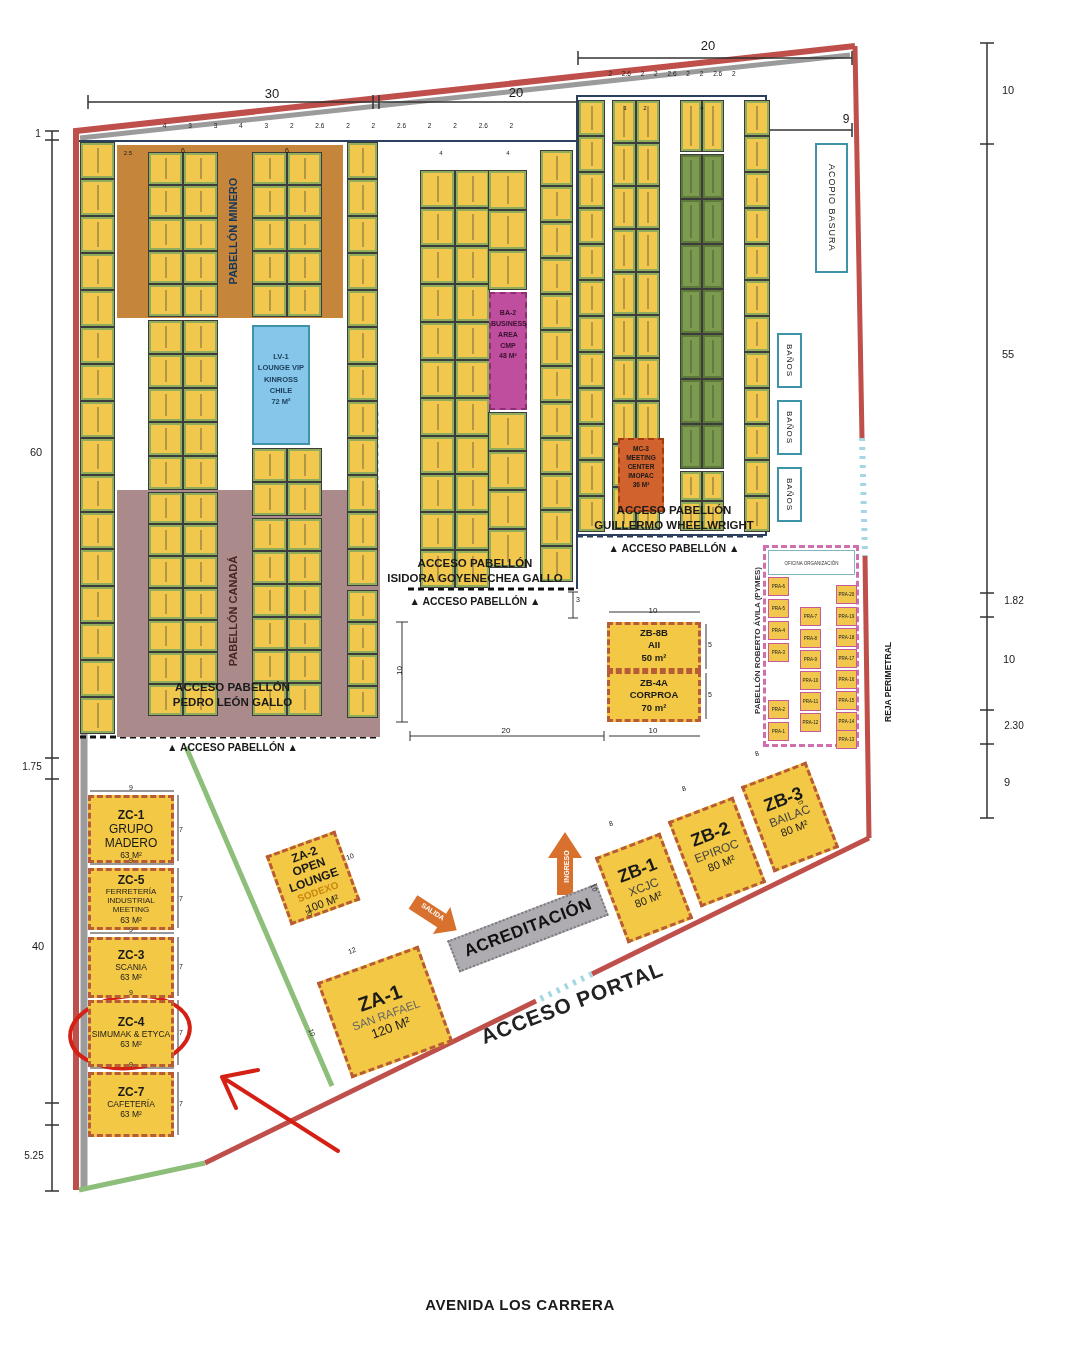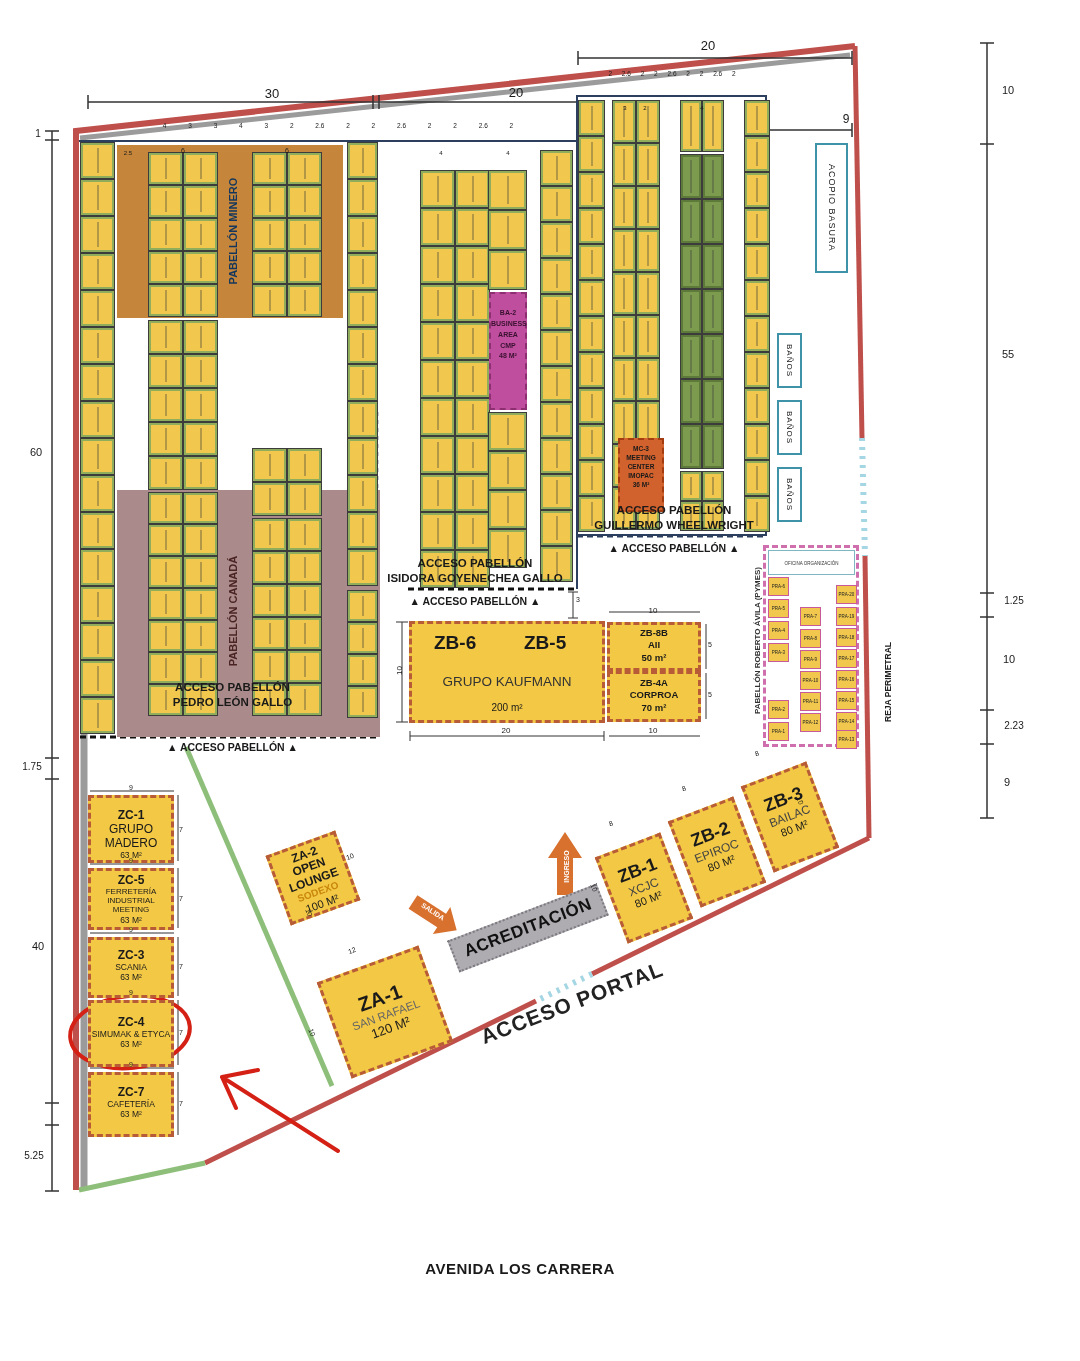--- a/index.html
+++ b/index.html
@@ -247,41 +247,40 @@
       <div class="booth" style="left: 744px; top: 352px; width: 26px; height: 36px;"></div>
       <div class="booth" style="left: 744px; top: 388px; width: 26px; height: 36px;"></div>
       <div class="booth" style="left: 744px; top: 424px; width: 26px; height: 36px;"></div>
       <div class="booth" style="left: 744px; top: 460px; width: 26px; height: 36px;"></div>
       <div class="booth" style="left: 744px; top: 496px; width: 26px; height: 36px;"></div>
     </div>
 
   
   <div id="blocks">
 
+    <div class="abs pre ctr" style="left:252px;top:325px;width:58px;height:120px;background:#85c6ea;border:2px solid #3f93a8;
+                font-size:7.5px;font-weight:bold;color:#1c3d5a;line-height:1.5;padding-top:24px;">LV-1
+LOUNGE VIP
+KINROSS CHILE
+72 M²</div>
 
     <div class="abs pre ctr" style="left:489px;top:292px;width:38px;height:118px;background:#bf4f9e;border:2px dashed #8e2f72;
                 font-size:7px;font-weight:bold;color:#3a1030;line-height:1.55;padding-top:14px;">BA-2
 BUSINESS
 AREA
 CMP
 48 M²</div>
 
     <div class="abs pre ctr" style="left:618px;top:438px;width:46px;height:74px;background:#d2622d;border:2px dashed #a33c10;
                 font-size:6.5px;font-weight:bold;color:#1a1a1a;line-height:1.4;padding-top:4px;">MC-3
 MEETING
 CENTER
 IMOPAC
 36 M²</div>
 
-    <div class="zone" style="left:409px;top:621px;width:196px;height:102px;">
-      <span class="abs" style="left:22px;top:8px;font-size:19px;font-weight:bold;">ZB-6</span>
-      <span class="abs" style="left:112px;top:8px;font-size:19px;font-weight:bold;">ZB-5</span>
-      <div class="abs ctr" style="left:0;top:50px;width:100%;font-size:13.5px;color:#333;">GRUPO KAUFMANN</div>
-      <div class="abs ctr" style="left:0;top:78px;width:100%;font-size:10px;">200 m²</div>
-    </div>
 
     <div class="zone pre" style="left:607px;top:622px;width:94px;height:49px;font-size:9.5px;line-height:1.3;font-weight:bold;padding-top:2px;">ZB-8B
 AII
 50 m²</div>
     <div class="zone pre" style="left:607px;top:671px;width:94px;height:51px;font-size:9.5px;line-height:1.3;font-weight:bold;padding-top:3px;">ZB-4A
 CORPROA
 70 m²</div>
 
     <div class="zone" style="left:609px;top:842px;width:70px;height:92px;transform:rotate(-21deg);padding-top:14px;">
       <div style="font-size:18px;font-weight:bold;">ZB-1</div>
@@ -407,21 +406,21 @@
 GUILLERMO WHEELWRIGHT</div>
     <div class="access-marker" style="left:585px;top:542px;width:178px;">▲ ACCESO PABELLÓN ▲</div>
     <div class="access-head" style="left:385px;top:556px;width:180px;">ACCESO PABELLÓN
 ISIDORA GOYENECHEA GALLO</div>
     <div class="access-marker" style="left:385px;top:595px;width:180px;">▲ ACCESO PABELLÓN ▲</div>
     <div class="access-head" style="left:145px;top:680px;width:175px;">ACCESO PABELLÓN
 PEDRO LEÓN GALLO</div>
     <div class="access-marker" style="left:145px;top:741px;width:175px;">▲ ACCESO PABELLÓN ▲</div>
 
     <div class="abs ctr" style="left:442px;top:991px;width:260px;transform:rotate(-21deg);font-size:21px;font-weight:bold;color:#222;letter-spacing:1px;">ACCESO PORTAL</div>
-    <div class="abs ctr" style="left:360px;top:1260px;width:320px;font-size:15px;font-weight:bold;letter-spacing:.5px;">AVENIDA LOS CARRERA</div>
+    <div class="abs ctr" style="left:360px;top:1296px;width:320px;font-size:15px;font-weight:bold;letter-spacing:.5px;">AVENIDA LOS CARRERA</div>
 
     <div class="abs ctr" style="left:408px;top:908px;width:50px;transform:rotate(33deg);font-size:7px;font-weight:bold;color:#fff;">SALIDA</div>
     <div class="abs ctr" style="left:536px;top:863px;width:60px;transform:rotate(-90deg);font-size:7px;font-weight:bold;color:#fff;">INGRESO</div>
 
     <div class="abs ctr" style="left:102px;top:122px;width:472px;font-size:6.5px;word-spacing:20px;color:#222;">4 3 3 4 3 2 2.6 2 2 2.6 2 2 2.6 2</div>
     <div class="abs ctr" style="left:578px;top:70px;width:188px;font-size:6.5px;word-spacing:8px;color:#222;">2 2.6 2 2 2.6 2 2 2.6 2</div>
   <div class="pra" style="left: 768px; top: 577px;">PRA-6</div>
       <div class="pra" style="left: 768px; top: 599px;">PRA-5</div>
       <div class="pra" style="left: 768px; top: 621px;">PRA-4</div>
       <div class="pra" style="left: 768px; top: 643px;">PRA-3</div>
@@ -445,23 +444,23 @@
       <span class="dim" style="left: 476px; top: 85px; font-size: 13px;">20</span>
       <span class="dim" style="left: 668px; top: 38px; font-size: 13px;">20</span>
       <span class="dim" style="left: 806px; top: 112px; font-size: 12px;">9</span>
       <span class="dim" style="left: -2px; top: 128px; font-size: 10px;">1</span>
       <span class="dim" style="left: -4px; top: 446px; font-size: 11px;">60</span>
       <span class="dim" style="left: -8px; top: 761px; font-size: 10px;">1.75</span>
       <span class="dim" style="left: -2px; top: 940px; font-size: 11px;">40</span>
       <span class="dim" style="left: -6px; top: 1150px; font-size: 10px;">5.25</span>
       <span class="dim" style="left: 968px; top: 84px; font-size: 11px;">10</span>
       <span class="dim" style="left: 968px; top: 348px; font-size: 11px;">55</span>
-      <span class="dim" style="left: 974px; top: 595px; font-size: 10px;">1.25</span>
+      <span class="dim" style="left: 974px; top: 595px; font-size: 10px;">1.82</span>
       <span class="dim" style="left: 969px; top: 653px; font-size: 11px;">10</span>
-      <span class="dim" style="left: 974px; top: 720px; font-size: 10px;">2.23</span>
+      <span class="dim" style="left: 974px; top: 720px; font-size: 10px;">2.30</span>
       <span class="dim" style="left: 967px; top: 776px; font-size: 11px;">9</span>
       <span class="dim" style="left: 88px; top: 150px; font-size: 6px;">2.5</span>
       <span class="dim" style="left: 143px; top: 147px; font-size: 7px;">6</span>
       <span class="dim" style="left: 247px; top: 147px; font-size: 7px;">6</span>
       <span class="dim" style="left: 401px; top: 150px; font-size: 6px;">4</span>
       <span class="dim" style="left: 468px; top: 150px; font-size: 6px;">4</span>
       <span class="dim" style="left: 585px; top: 105px; font-size: 6px;">3</span>
       <span class="dim" style="left: 605px; top: 105px; font-size: 6px;">2</span>
       <span class="dim" style="left: 662px; top: 105px; font-size: 6px;">4</span>
       <span class="dim" style="left: 538px; top: 596px; font-size: 7px;">3</span>

